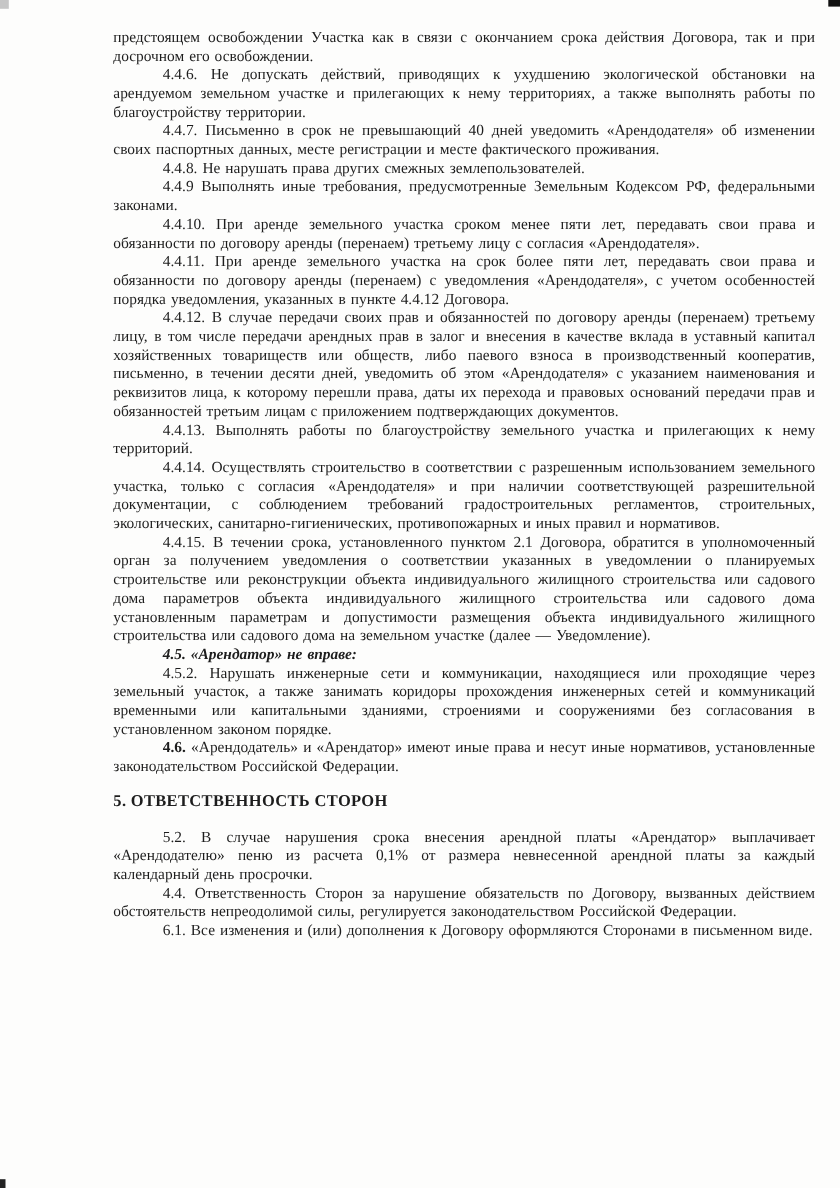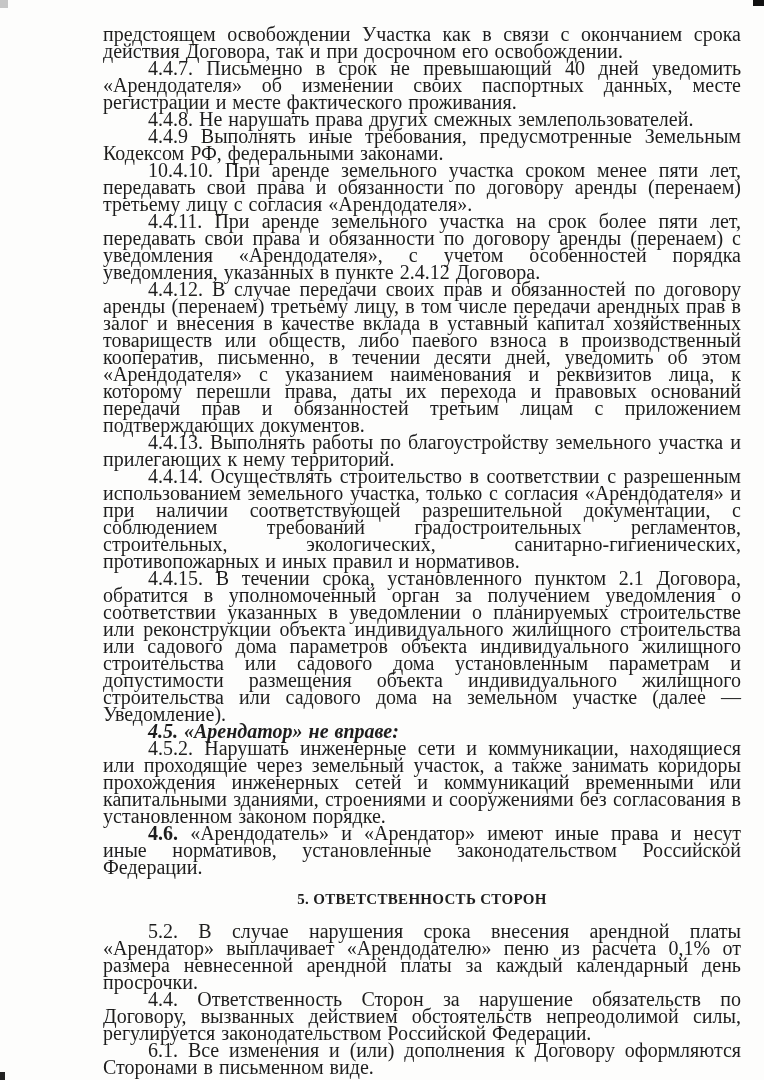--- a/index.html
+++ b/index.html
@@ -13,66 +13,67 @@
     color: #1d1d1d;
   }
   .page {
     position: absolute;
     top: 26px;
     left: 103px;
     width: 638px;
   }
   .para {
     margin: 0;
-    font-size: 20px;
+    font-size: 14px;
     line-height: 17px;
     text-align: justify;
     text-align-last: left;
     text-indent: 45px;
     word-spacing: 1px;
   }
   .para.no-indent { text-indent: 0; }
   .para.bold { font-weight: bold; font-style: italic; }
   .num.bold { font-weight: bold; }
   .sec-heading {
     margin: 14px 0 14px 0;
     font-size: 15px;
     line-height: 19px;
     font-weight: bold;
-    text-align: center;
+    text-align: left;
     letter-spacing: 0.3px;
   }
   .sec-heading + .para { margin-top: 6px; }
   
   .artifact { position: absolute; }
   .artifact.tl { left: 0; top: 0; width: 8px; height: 8px; background: #c6c6c6; }
   .artifact.tr { right: 0; top: 0; width: 11px; height: 6px; background: #111; }
   .artifact.bl { left: 0; bottom: 0; width: 5px; height: 8px; background: #222; }
 </style>
 </head>
 <body>
 
 <div class="artifact tl"></div>
 <div class="artifact tr"></div>
 <div class="artifact bl"></div>
 
 <div class="page">
 
   <p class="para no-indent"><span>предстоящем освобождении Участка как в связи с окончанием срока действия Договора, так и при досрочном его освобождении.</span></p>
 
+  <p class="para"><span class="num">4.4.6.</span> <span>Не допускать действий, приводящих к ухудшению экологической обстановки на арендуемом земельном участке и прилегающих к нему территориях, а также выполнять работы по благоустройству территории.</span></p>
 
   <p class="para"><span class="num">4.4.7.</span> <span>Письменно в срок не превышающий 40 дней уведомить «Арендодателя» об изменении своих паспортных данных, месте регистрации и месте фактического проживания.</span></p>
 
   <p class="para"><span class="num">4.4.8.</span> <span>Не нарушать права других смежных землепользователей.</span></p>
 
   <p class="para"><span class="num">4.4.9</span> <span>Выполнять иные требования, предусмотренные Земельным Кодексом РФ, федеральными законами.</span></p>
 
-  <p class="para"><span class="num">10.4.10.</span> <span>При аренде земельного участка сроком менее пяти лет, передавать свои права и обязанности по договору аренды (перенаем) третьему лицу с согласия «Арендодателя».</span></p>
+  <p class="para"><span class="num">4.4.10.</span> <span>При аренде земельного участка сроком менее пяти лет, передавать свои права и обязанности по договору аренды (перенаем) третьему лицу с согласия «Арендодателя».</span></p>
 
-  <p class="para"><span class="num">4.4.11.</span> <span>При аренде земельного участка на срок более пяти лет, передавать свои права и обязанности по договору аренды (перенаем) с уведомления «Арендодателя», с учетом особенностей порядка уведомления, указанных в пункте 2.4.12 Договора.</span></p>
+  <p class="para"><span class="num">4.4.11.</span> <span>При аренде земельного участка на срок более пяти лет, передавать свои права и обязанности по договору аренды (перенаем) с уведомления «Арендодателя», с учетом особенностей порядка уведомления, указанных в пункте 4.4.12 Договора.</span></p>
 
   <p class="para"><span class="num">4.4.12.</span> <span>В случае передачи своих прав и обязанностей по договору аренды (перенаем) третьему лицу, в том числе передачи арендных прав в залог и внесения в качестве вклада в уставный капитал хозяйственных товариществ или обществ, либо паевого взноса в производственный кооператив, письменно, в течении десяти дней, уведомить об этом «Арендодателя» с указанием наименования и реквизитов лица, к которому перешли права, даты их перехода и правовых оснований передачи прав и обязанностей третьим лицам с приложением подтверждающих документов.</span></p>
 
   <p class="para"><span class="num">4.4.13.</span> <span>Выполнять работы по благоустройству земельного участка и прилегающих к нему территорий.</span></p>
 
   <p class="para"><span class="num">4.4.14.</span> <span>Осуществлять строительство в соответствии с разрешенным использованием земельного участка, только с согласия «Арендодателя» и при наличии соответствующей разрешительной документации, с соблюдением требований градостроительных регламентов, строительных, экологических, санитарно-гигиенических, противопожарных и иных правил и нормативов.</span></p>
 
   <p class="para"><span class="num">4.4.15.</span> <span>В течении срока, установленного пунктом 2.1 Договора, обратится в уполномоченный орган за получением уведомления о соответствии указанных в уведомлении о планируемых строительстве или реконструкции объекта индивидуального жилищного строительства или садового дома параметров объекта индивидуального жилищного строительства или садового дома установленным параметрам и допустимости размещения объекта индивидуального жилищного строительства или садового дома на земельном участке (далее — Уведомление).</span></p>
 
   <p class="para bold"><span class="num">4.5.</span> <span>«Арендатор» не вправе:</span></p>

